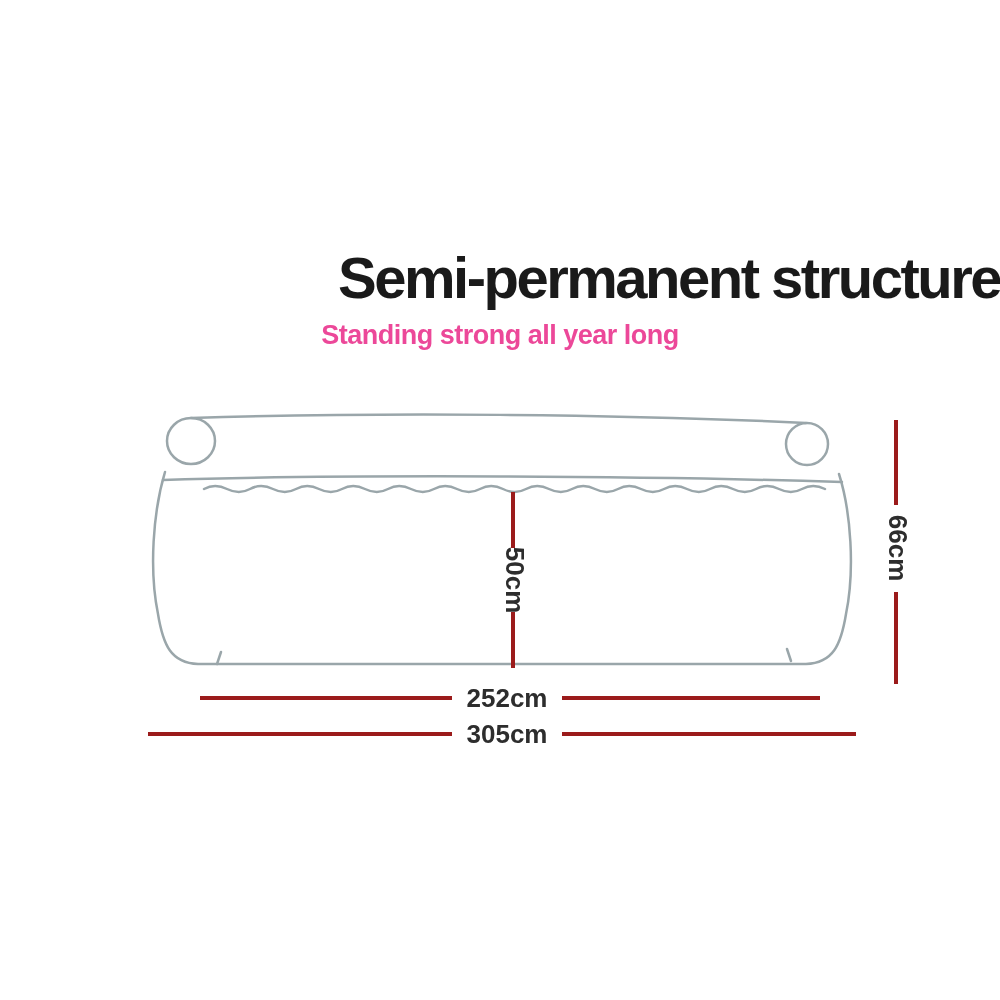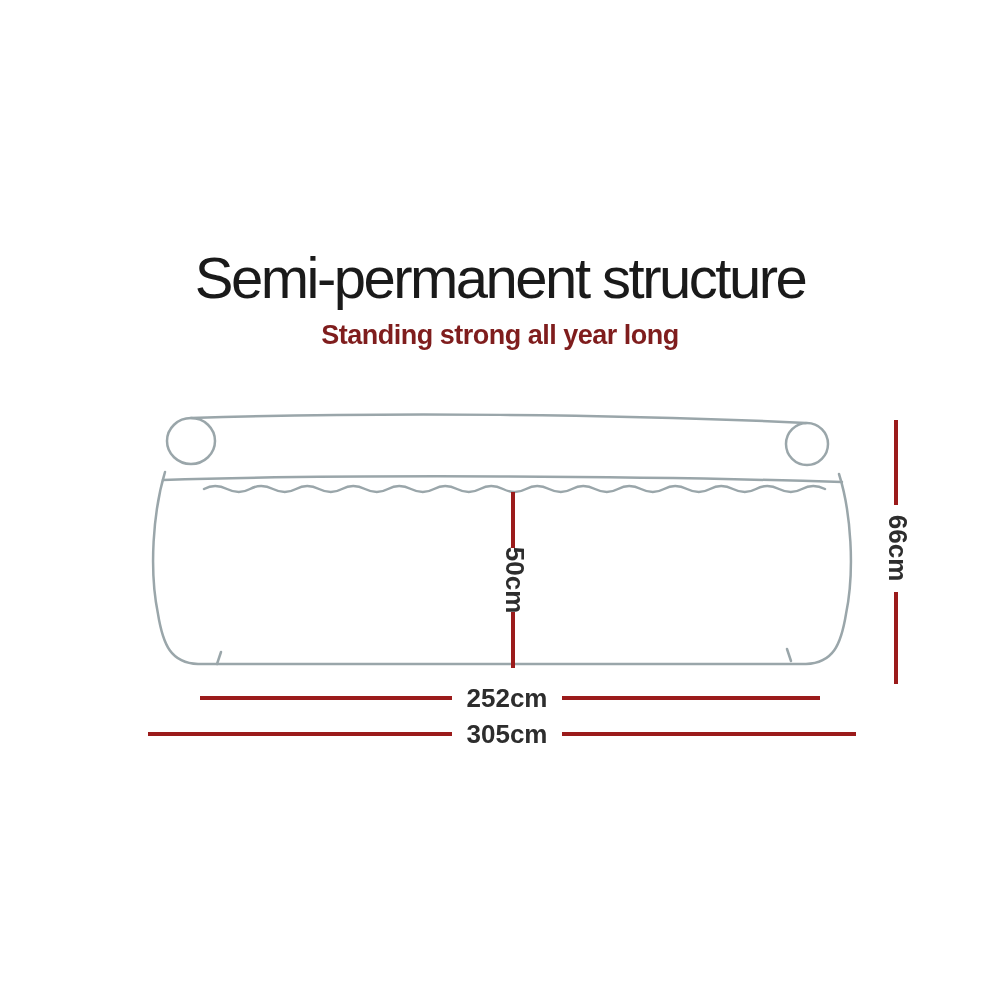--- a/index.html
+++ b/index.html
@@ -13,36 +13,36 @@
     width: 1000px;
     height: 1000px;
     background: #ffffff;
     overflow: hidden;
   }
   .title {
     position: absolute;
     top: 244px;
     left: 0;
     width: 1000px;
-    text-align: center;
+    text-align: right;
     font-size: 58px;
-    font-weight: 400;
+    font-weight: 700;
     letter-spacing: -2.5px;
     color: #1a1a1a;
   }
   .subtitle {
     position: absolute;
     top: 320px;
     left: 0;
     width: 1000px;
     text-align: center;
     font-size: 27px;
     font-weight: 700;
     letter-spacing: -0.5px;
-    color: #7f1d1d;
+    color: #ec4899;
   }
   svg.diagram {
     position: absolute;
     top: 0;
     left: 0;
   }
   .outline {
     fill: none;
     stroke: #9aa6aa;
     stroke-width: 2.5;

